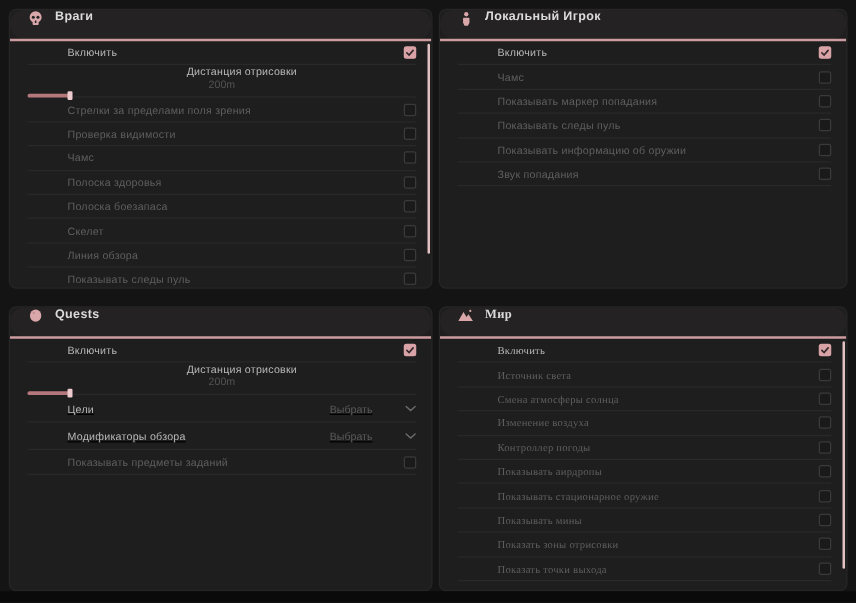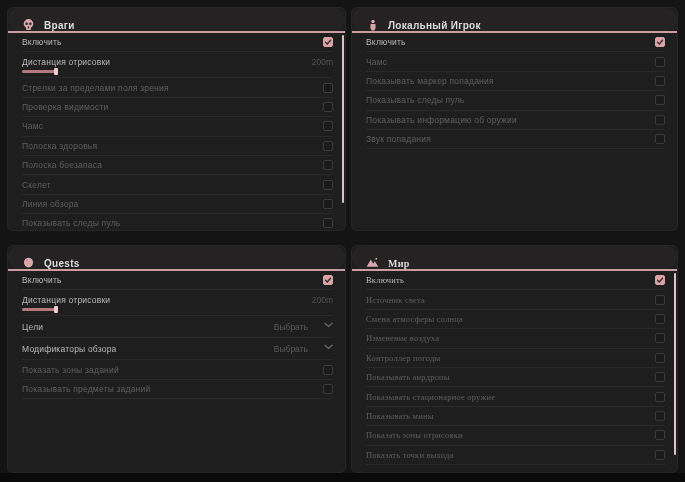--- a/index.html
+++ b/index.html
@@ -7,46 +7,46 @@
   body {
     position:relative; overflow:hidden;
     background:#141414;
     font-family:"Liberation Sans", sans-serif;
   }
   .bottom-strip { position:absolute; left:0; bottom:0; width:100%; height:9px; background:#0a0a0a; }
   .panel {
     position:absolute; background:#1e1e1e; border-radius:5px; overflow:hidden;
     box-shadow:0 0 0 1px #262626;
   }
-  .panel-header { display:flex; align-items:flex-end; gap:9px; height:23px; padding:0 14px; background:#242223;border-radius:11px; }
+  .panel-header { display:flex; align-items:flex-start; gap:9px; height:23px; padding:0 14px; background:#242223;border-radius:11px; }
   .hicon { display:flex; width:13px; height:13px; align-items:center; justify-content:center; }
   .panel-title { font-size:10px; font-weight:700; color:#dcdcdc; letter-spacing:.3px; }
   .accent-line { height:2px; background:#cd9c A0; background:#cd9ca0; }
   .panel-body { padding:0 12px 0 14px; }
   .row {
     display:flex; align-items:center; justify-content:space-between;
     height:19.4px; border-bottom:1px solid #292929;
   }
-  .row-label { font-size:8.5px; color:#5f5f5f; letter-spacing:.2px; white-space:nowrap; }
+  .row-label { font-size:8.5px; color:#5f5f5f; letter-spacing:.2px; white-space:nowrap;margin-left:32px; }
   .row-label.bright { color:#b9b9b9; }
   .row-value { font-size:8.5px; color:#525252; }
   .checkbox {
     width:10px; height:10px; flex:none; border-radius:2px;
     border:1px solid #3a3a3a; background:#1a1a1a;
     display:flex; align-items:center; justify-content:center;
   }
   .checkbox.checked { background:#d9a2a6; border-color:#d9a2a6; }
   .checkmark { display:flex; }
   .row-slider { flex-direction:column; align-items:stretch; justify-content:center; gap:3px; height:26px; }
-  .slider-head { display:flex; align-items:center; justify-content:space-between; }
+  .slider-head { display:flex; align-items:center; justify-content:space-between;flex-direction:column; }
   .slider-track { position:relative; height:3px; width:100%; }
   .slider-fill { position:absolute; left:0; top:0; height:3px; background:#b47databases; background:#b4787c; border-radius:2px; }
   .slider-thumb { position:absolute; top:-2px; width:4px; height:7px; background:#eccacd; border-radius:1px; transform:translateX(-2px); }
-  .row-select { height:22px; }
-  .select { display:flex; gap:16px; }
+  .row-select { height:22px;text-decoration:underline; }
+  .select { display:flex; align-items:center; gap:26px; }
   .select-value { font-size:8.5px; color:#5a5a5a; }
   .chevron { display:flex; }
   .scrollbar { display:none; position:absolute; right:1px; width:2px; background:#e2c0c2; border-radius:2px; }
 </style>
 </head>
 <body>
 
 <section class="panel" style="left:8px; top:8px; width:337px; height:222px;">
   <header class="panel-header">
     <span class="hicon">
@@ -212,24 +212,20 @@
         <div class="select">
           <span class="select-value">Выбрать</span>
           <span class="chevron">
             <svg viewBox="0 0 10 6" width="9" height="6">
               <path d="M1 1l4 3.6L9 1" stroke="#6b6b6b" stroke-width="1.3" fill="none" stroke-linecap="round"></path>
             </svg>
           </span>
         </div>
       </div>
       <div class="row">
-        <span class="row-label">Показать зоны заданий</span>
-        <span class="checkbox"></span>
-      </div>
-      <div class="row">
         <span class="row-label">Показывать предметы заданий</span>
         <span class="checkbox"></span>
       </div>
     </div>
 
 </section>
 
 <section class="panel" style="left:352px; top:246px; width:325px; height:226px;font-family:Liberation Serif, serif;">
   <header class="panel-header">
     <span class="hicon">

